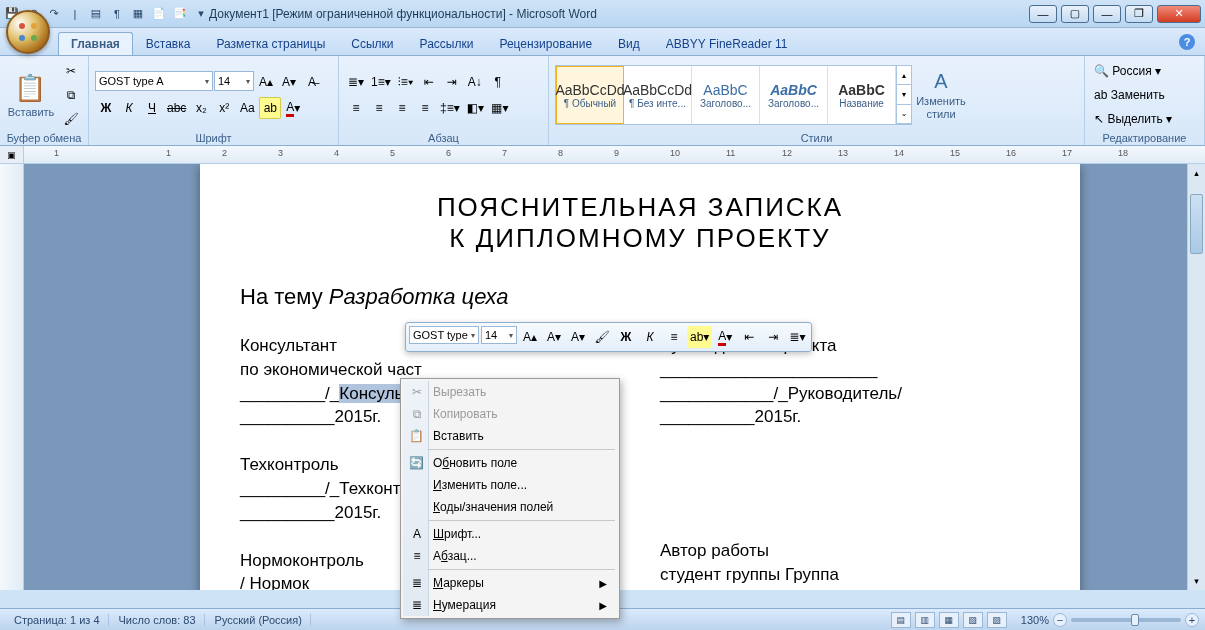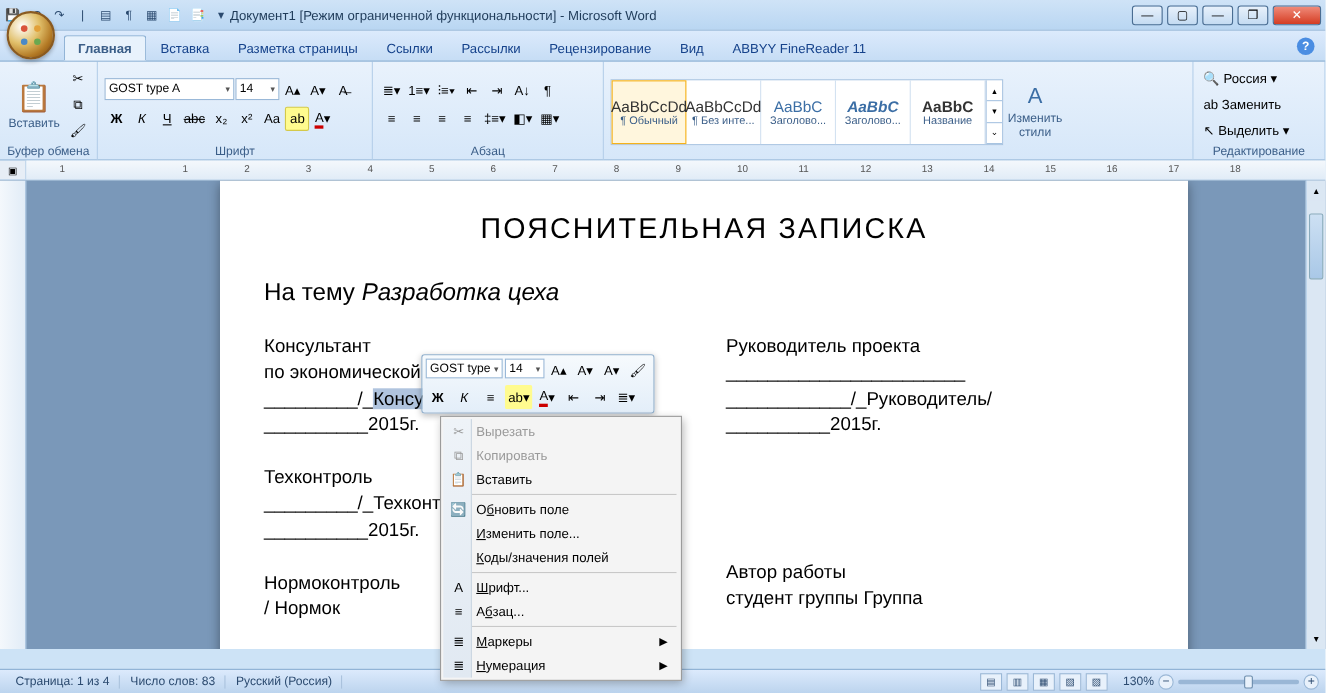--- a/index.html
+++ b/index.html
@@ -55,21 +55,21 @@
 .doc-theme{margin-top:30px; font-size:22px;}
 .doc-theme .it{font-style:italic;}
 .cols{display:flex; gap:40px; margin-top:24px;}
 .col{flex:1; font-size:17px; line-height:1.4;}
 .hl{background:#b0c4de;}
 .scrollbar-v{position:absolute;right:0;top:0;width:18px;height:100%;background:#dbe7f3;border-left:1px solid #b5cfe9;}
 .scrollbar-v .thumb{position:absolute;top:30px;left:2px;right:2px;height:60px;background:linear-gradient(#cde0f3,#a9c8e7);border:1px solid #8ab;border-radius:2px;}
 .scrollbar-v .arr{position:absolute;left:0;right:0;height:18px;display:flex;align-items:center;justify-content:center;font-size:9px;background:#dbe7f3;}
 
 
-.minitb { position:absolute; left:383px; top:322px; background:linear-gradient(#f6fafd,#e3eef9); border:1px solid #8faecb; border-radius:3px; padding:3px; box-shadow:0 2px 6px rgba(0,0,0,.25); display:flex; flex-direction:column; gap:2px; z-index:20;}
+.minitb { position:absolute; left:405px; top:322px; background:linear-gradient(#f6fafd,#e3eef9); border:1px solid #8faecb; border-radius:3px; padding:3px; box-shadow:0 2px 6px rgba(0,0,0,.25); display:flex; flex-direction:row; gap:2px; z-index:20;}
 .minitb .iconrow{gap:2px;}
 .minitb .combo{height:18px;}
 
 
 .ctxmenu { position:absolute; left:400px; top:378px; width:220px; background:#f4f4f4; border:1px solid #9b9b9b; box-shadow:2px 3px 8px rgba(0,0,0,.3); z-index:21; font-size:12px; padding:2px;}
 .ctxmenu .mi{display:flex;align-items:center;height:22px;padding:0 10px 0 2px;cursor:pointer;}
 .ctxmenu .mi.disabled{color:#9a9a9a;cursor:default;}
 .ctxmenu .ico{width:24px;display:flex;justify-content:center;font-size:12px;}
 .ctxmenu .arrow{margin-left:auto;font-size:10px;}
 .ctxmenu .sep{height:1px;background:#c8c8c8;margin:2px 2px 2px 26px;}
@@ -234,20 +234,21 @@
           <div>▴</div>
           <div>▾</div>
           <div>⌄</div>
         </div>
       </div>
       <div class="bigbtn">
         <span style="font-size:20px;color:#3b6ea5">A</span>
         <span style="text-align:center;line-height:1.1">Изменить стили</span>
       </div>
     </div>
+    <div class="group-label">Стили</div>
   </div>
 
   <div class="group" style="min-width:120px">
     <div class="group-body">
       <div class="rowstack" style="gap:2px">
         <div class="rbtn" style="justify-content:flex-start;width:100px"><span>🔍</span>&nbsp;<span>Россия</span>&nbsp;▾</div>
         <div class="rbtn" style="justify-content:flex-start;width:100px"><span>ab</span>&nbsp;<span>Заменить</span></div>
         <div class="rbtn" style="justify-content:flex-start;width:100px"><span>↖</span>&nbsp;<span>Выделить</span>&nbsp;▾</div>
       </div>
     </div>
@@ -278,20 +279,21 @@
       <span style="left: 982px;">16</span>
       <span style="left: 1038px;">17</span>
       <span style="left: 1094px;">18</span>
     </div>
 </div>
 
 <div class="docarea">
   <div class="vruler"></div>
   <div class="page">
     <div class="doc-h1">ПОЯСНИТЕЛЬНАЯ ЗАПИСКА</div>
+    <div class="doc-h1">К ДИПЛОМНОМУ ПРОЕКТУ</div>
     <div class="doc-theme">
       <span>На тему</span> <span class="it">Разработка цеха</span>
     </div>
     <div class="cols">
       <div class="col">
         <div>Консультант</div>
         <div>по экономической част</div>
         <div>_________/_<span class="hl" title="_________/_Консультант_ЭЧ_/">Консультант_ЭЧ</span>_/</div>
         <div>__________2015г.</div>
         <div style="height:24px"></div>

